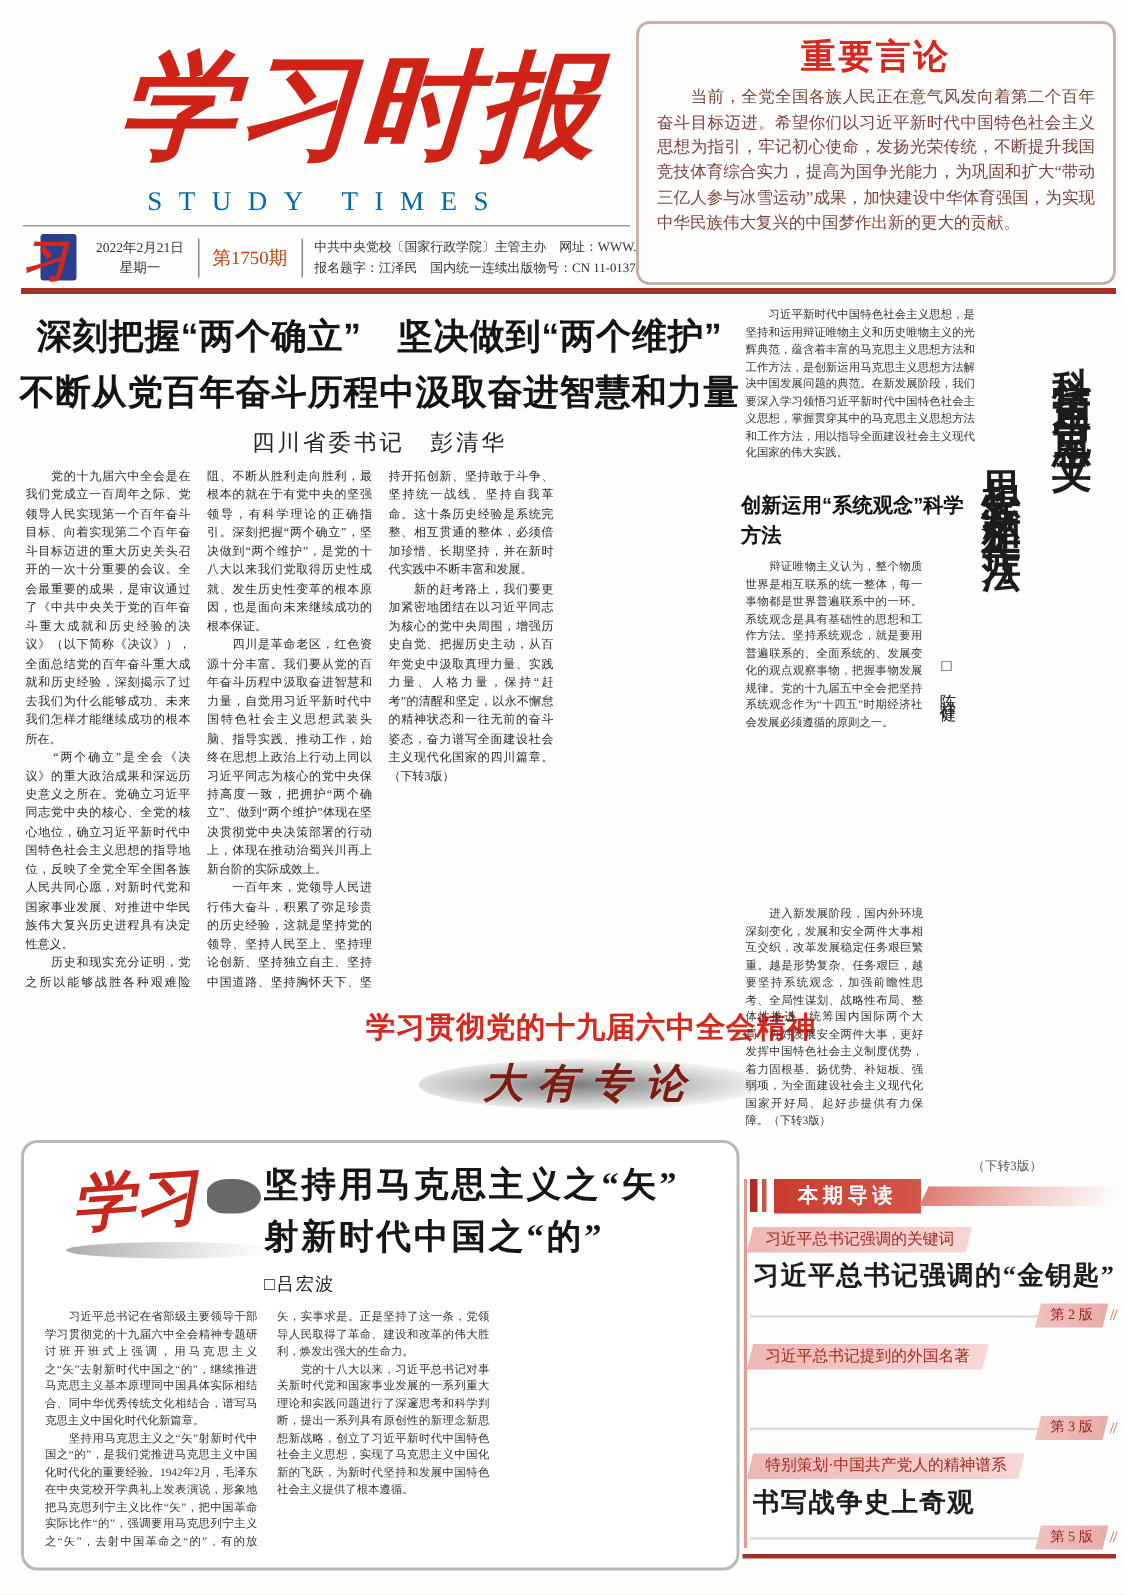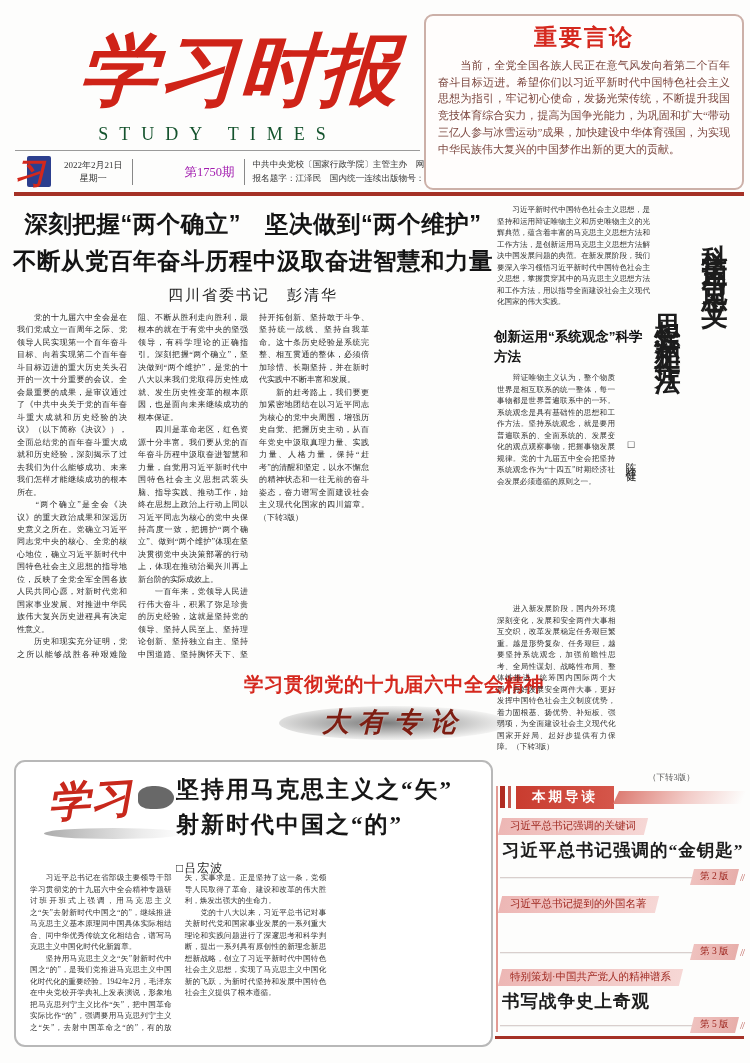--- a/index.html
+++ b/index.html
@@ -13,31 +13,31 @@
 
   
   .masthead-title {
     left:52px; top:18px; width:375px; height:108px;
     font-size:78px; font-weight:bold; font-style:italic;
     color:#cf2318; letter-spacing:2px; line-height:105px; text-align:center;
     transform:skewX(-3deg); white-space:nowrap;
   }
   .masthead-sub {
     left:15px; top:124px; width:405px; text-align:center;
-    font-size:18px; letter-spacing:11px; color:#14532d;
+    font-size:18px; letter-spacing:11px; color:#0369a1;
   }
   .masthead-rule { left:15px; top:150px; width:405px; height:1px; background:#9a9a9a; }
 
   .dateline { left:15px; top:154px; width:408px; height:36px; display:flex; align-items:center; }
   .emblem { position:relative; width:38px; height:34px; margin-right:6px; flex:0 0 auto; }
   .emblem-square { position:absolute; right:2px; top:1px; width:24px; height:31px; background:#2c3f8e; border-radius:2px; }
   .emblem-glyph { position:absolute; left:0; top:-2px; font-size:30px; font-weight:bold; font-style:italic; color:#d3281c; }
   .date-block { text-align:center; font-size:9px; line-height:1.45; color:#333; padding:0 5px; white-space:nowrap; }
   .vline { width:1px; height:26px; background:#888; margin:0 4px; flex:0 0 auto; }
-  .issue-no { font-size:12.5px; color:#a21caf; padding:0 5px; white-space:nowrap;margin-left:43px; }
+  .issue-no { font-size:12.5px; color:#c2410c; padding:0 5px; white-space:nowrap; }
   .pub-block { font-size:8.6px; line-height:1.6; color:#333; padding-left:4px; white-space:nowrap; }
 
   .remarks-box {
     left:424px; top:14px; width:320px; height:176px;
     border:2px solid #ccb0a8; border-radius:9px; background:#fffdfc; padding:6px 12px 4px;
   }
   .remarks-title { text-align:center; font-size:23px; font-weight:bold; color:#d5281e;
     font-family:"Liberation Sans","DejaVu Sans",sans-serif; letter-spacing:2px; }
   .remarks-body { margin-top:4px; font-size:11px; line-height:1.52; color:#7a443c;
     text-align:justify; white-space:pre-line; }
@@ -93,21 +93,21 @@
   .stamp-wrap { left:42px; top:770px; width:150px; height:92px; }
   .stamp-main { position:absolute; left:6px; top:2px; font-size:42px; font-weight:bold; font-style:italic;
     color:#c8281c; letter-spacing:0px; transform:rotate(-4deg); }
   .stamp-blob { position:absolute; left:96px; top:16px; width:36px; height:23px;
     background:#4e4e4e; border-radius:45% 60% 55% 40%; opacity:.85; }
   .stamp-swash { position:absolute; left:2px; top:58px; width:140px; height:11px;
     background:linear-gradient(90deg, rgba(90,90,90,.5), rgba(150,150,150,.18) 70%, transparent);
     border-radius:50%; }
   .bottom-headline { left:176px; top:772px; width:320px; text-align:left; color:#161616; }
   .bottom-headline .h-line { font-size:23px; font-weight:bold; line-height:35px; letter-spacing:2px; white-space:nowrap; }
-  .bottom-author { margin-top:18px; font-size:12px; letter-spacing:1px; color:#222; }
+  .bottom-author { margin-top:6px; font-size:12px; letter-spacing:1px; color:#222; }
   .bottom-body { left:30px; top:872px; width:451px; height:163px;
     column-count:3; column-gap:13px; column-fill:auto;
     font-size:7.6px; line-height:1.52; text-align:justify; white-space:pre-line; overflow:hidden; color:#333; }
 
   
   .guide-cont { left:648px; top:772px; font-size:8.5px; color:#555; }
   .guide-vline { left:496px; top:786px; width:2px; height:246px; background:#e29a93; }
   .guide-banner { left:500px; top:786px; width:244px; height:22px; display:flex; align-items:center; }
   .gb-bar1 { width:5px; height:22px; background:#b02c22; margin-right:3px; }
   .gb-bar2 { width:3px; height:22px; background:#c4574e; margin-right:5px; }

